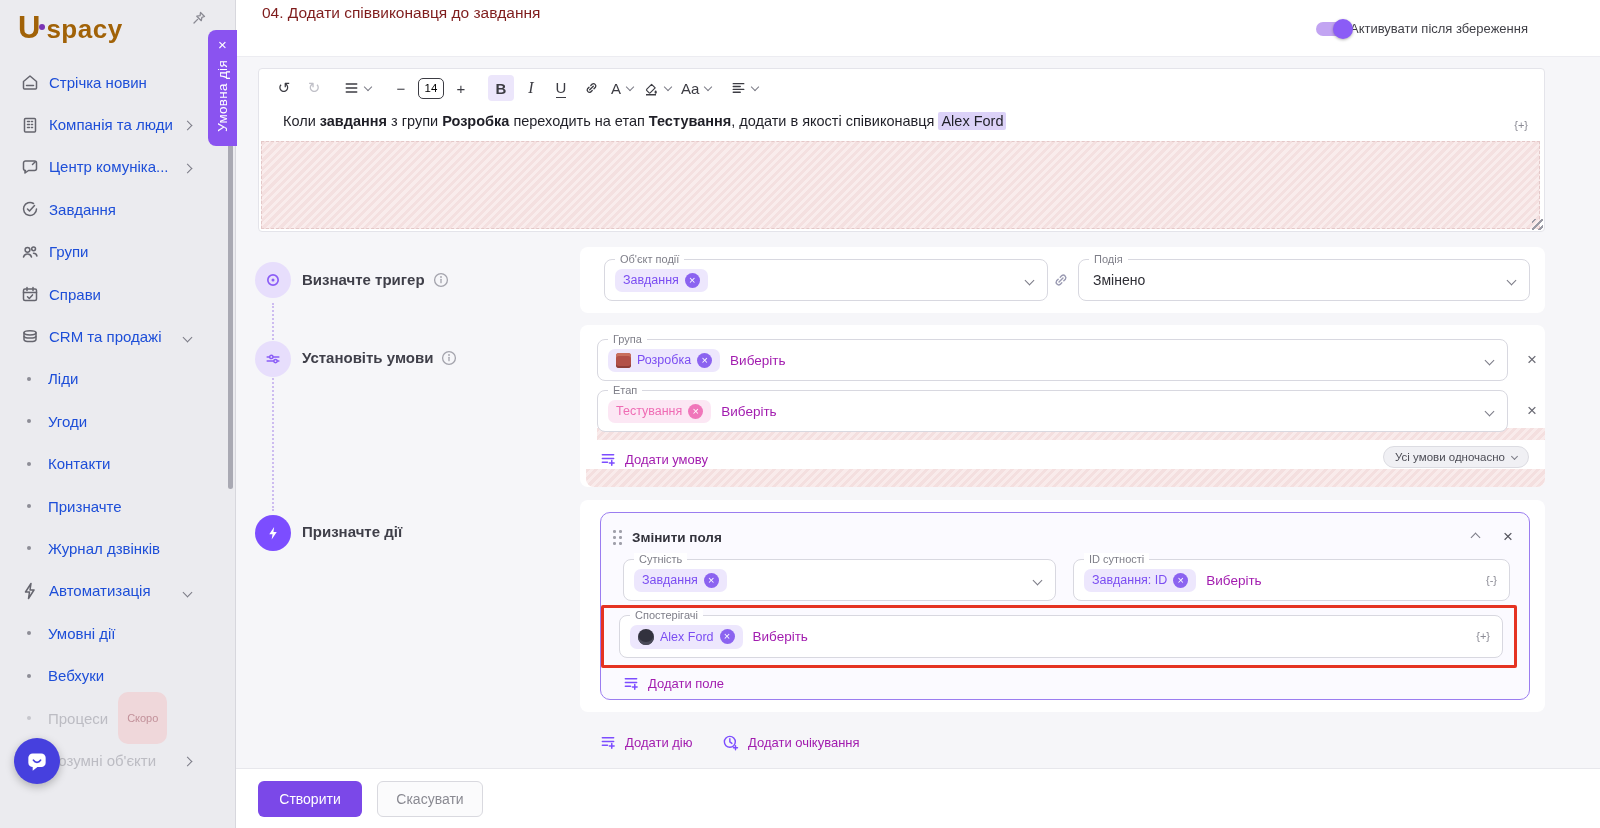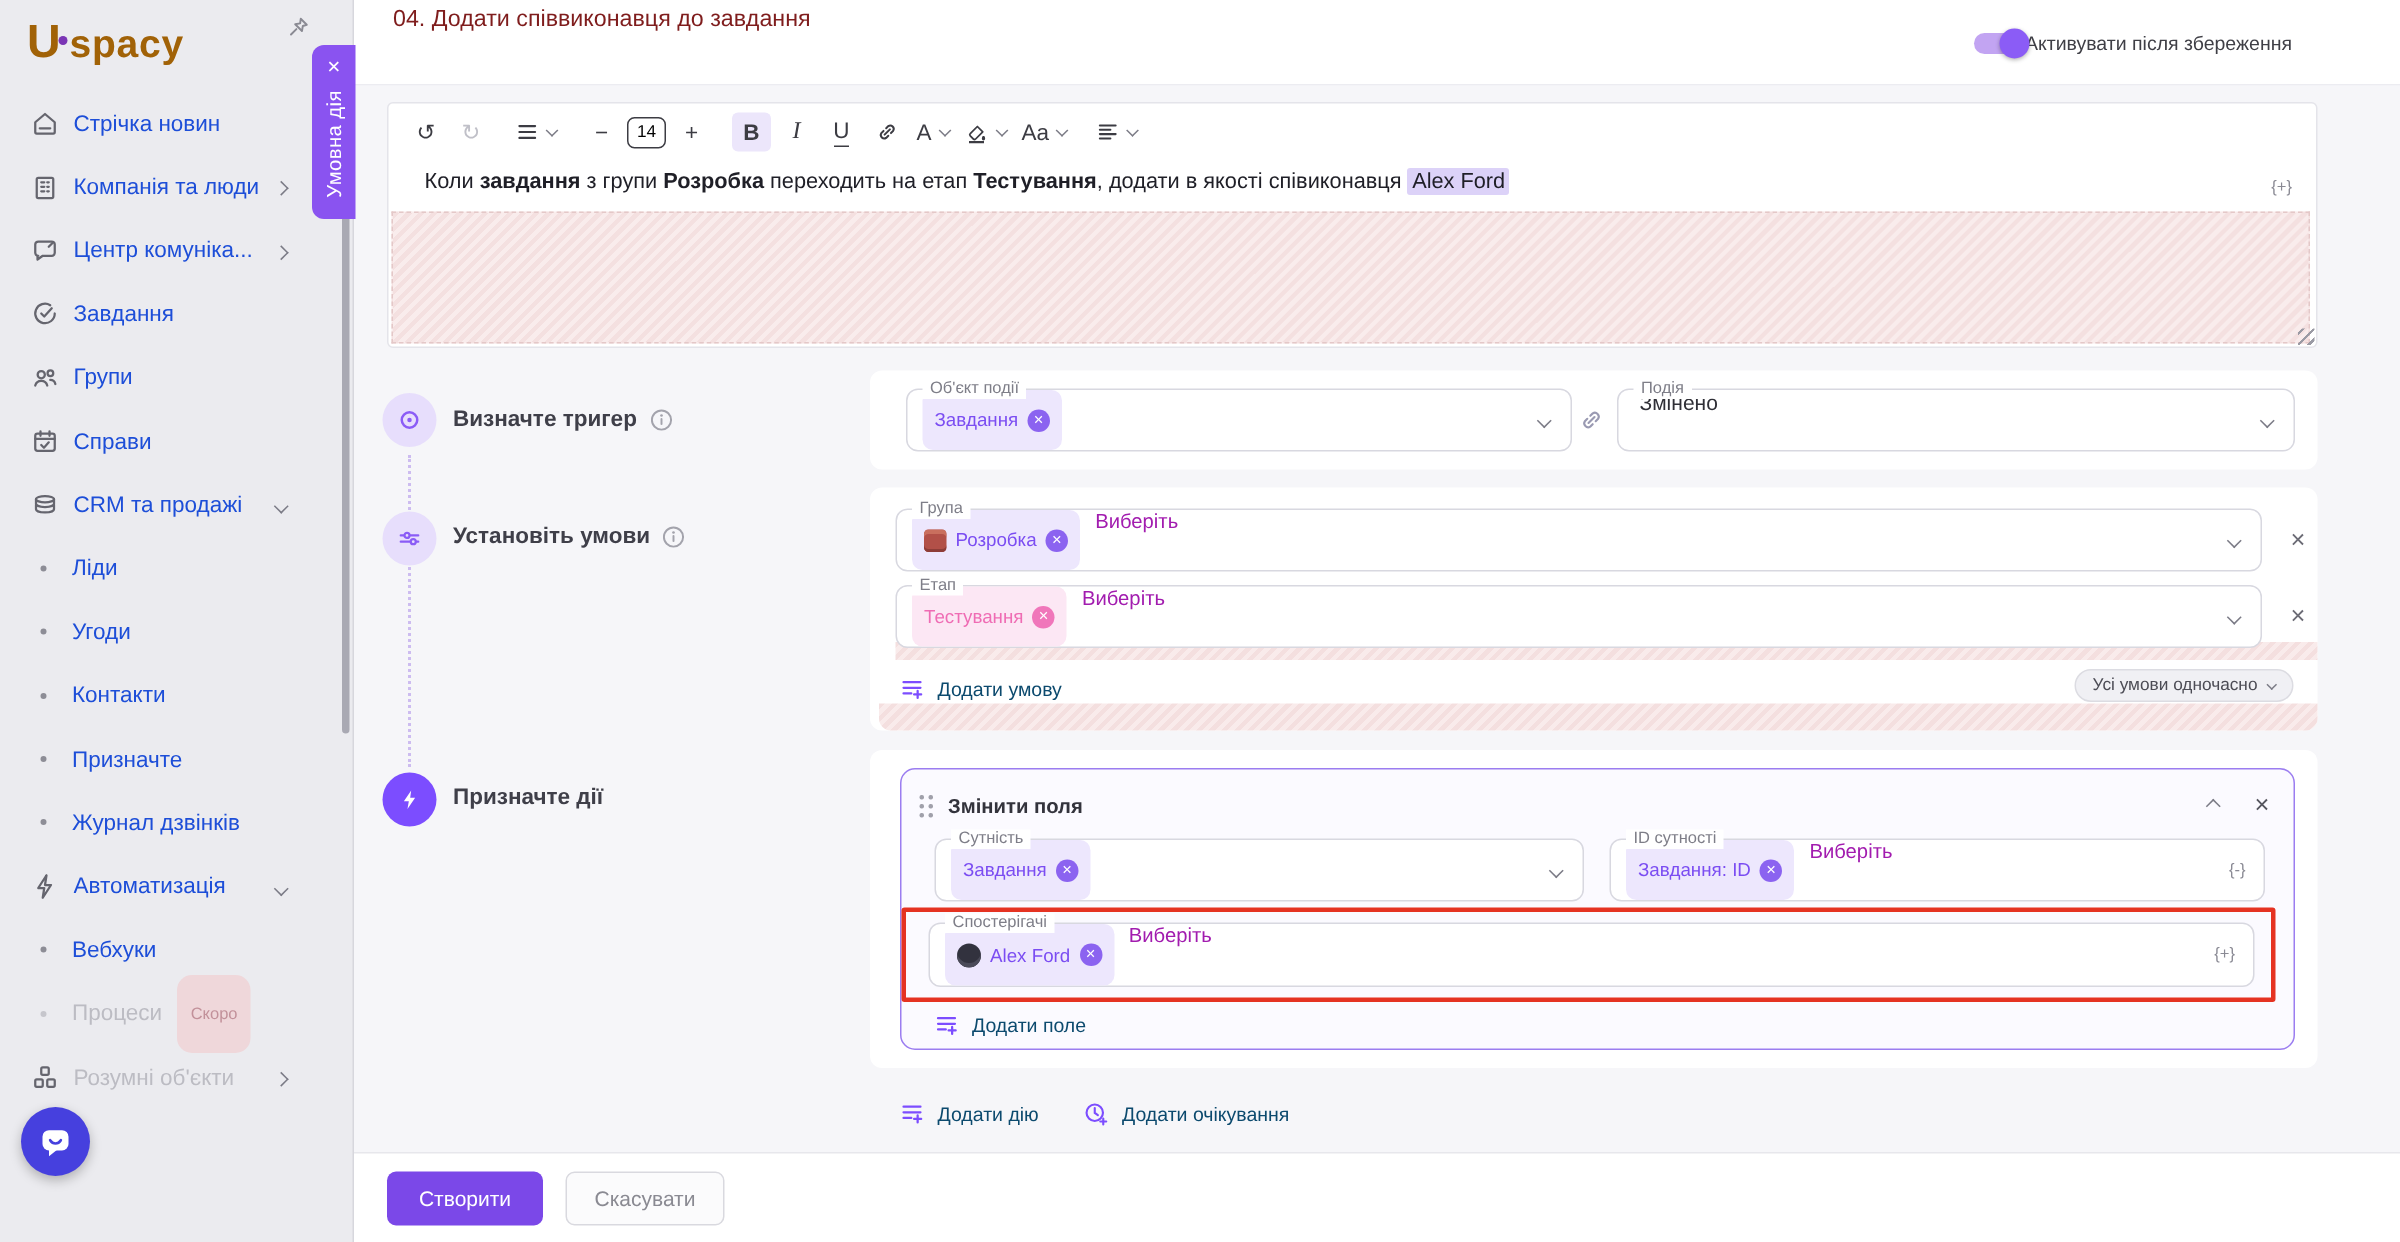--- a/index.html
+++ b/index.html
@@ -69,36 +69,36 @@
   .rsz{position:absolute;right:1px;bottom:1px;width:11px;height:11px;background:repeating-linear-gradient(135deg,transparent 0 2px,#9a9aa4 2px 3.5px,transparent 3.5px 5px);cursor:nwse-resize}
 
   
   .step-ico{position:absolute;left:19px;width:36px;height:36px;border-radius:50%;background:#e7defc;display:flex;align-items:center;justify-content:center}
   .step-ico.filled{background:#7c4dff}
   .step-lbl{position:absolute;left:66px;font-size:15px;font-weight:700;color:#3f3f49;display:flex;align-items:center;gap:8px}
   .dotline{position:absolute;left:36px;top:246px;height:208px;border-left:2px dotted #cdbcf0}
 
   
   .card{position:absolute;background:#fff;border-radius:8px}
-  .fs{position:absolute;border:1px solid #d8d8e0;border-radius:8px;background:#fff;display:flex;padding-left:10px;gap:10px;cursor:pointer}
+  .fs{position:absolute;border:1px solid #d8d8e0;border-radius:8px;background:#fff;display:flex;align-items:center;padding-left:10px;gap:10px;cursor:pointer}
   .fs-label{position:absolute;top:-7px;left:10px;background:#fff;padding:0 5px;font-size:11px;color:#7e7e88;line-height:13px;white-space:nowrap}
   .chip{display:inline-flex;align-items:center;gap:6px;background:#ede7fd;color:#7b4df2;border-radius:7px;padding:4px 8px;font-size:12.5px;white-space:nowrap}
   .chip-x{width:15px;height:15px;border-radius:50%;background:#8b63f0;color:#fff;font-size:11px;line-height:15px;display:flex;align-items:center;justify-content:center;cursor:pointer}
   .chip.pink{background:#fce7f4;color:#ef6cb4}
   .chip.pink .chip-x{background:#f076ba}
   .g-ico{width:15px;height:15px;border-radius:3px;background:#b25048;box-shadow:inset 0 3px 0 #c96f5e,inset 0 -2px 0 #8e3d38}
   .avatar{width:16px;height:16px;border-radius:50%;background:#32323e;box-shadow:inset 0 -3px 0 #4a4a58}
   .ph{font-size:13.5px;color:#a21caf}
   .val{font-size:14px;color:#2f2f36}
   .sel-chev{position:absolute;right:14px;top:17px}
   .fs-token{position:absolute;right:12px;top:14px}
   .row-x{position:absolute;border:none;background:none;font-size:17px;color:#6b6b75;cursor:pointer}
   .pill{position:absolute;display:flex;align-items:center;gap:7px;background:#f0f0f4;border:1px solid #dcdce2;border-radius:12px;height:22px;padding:0 11px;font-size:11.5px;color:#4c4c55;cursor:pointer}
   .pill .chev{width:5px;height:5px;margin-top:-2px}
-  .plink{position:absolute;display:flex;align-items:center;gap:9px;border:none;background:none;color:#0c4a6e;font-size:13px;font-weight:500;cursor:pointer;height:20px}
+  .plink{position:absolute;display:flex;align-items:center;gap:9px;border:none;background:none;color:#a21caf;font-size:13px;font-weight:500;cursor:pointer;height:20px}
   .hatch{position:absolute;background:repeating-linear-gradient(135deg,#f4dfdf 0 3px,#f9ebeb 3px 6px)}
 
   
   .panel{position:absolute;left:20px;top:12px;width:930px;height:188px;border:1px solid #9b7df0;border-radius:10px;background:#fbfaff}
   .pn-hdr{display:flex;align-items:center;padding:14px 16px 0 12px;gap:10px}
   .drag{position:relative;width:9px;height:16px;cursor:grab}
   .drag i{position:absolute;top:1px;width:2.6px;height:2.6px;border-radius:50%;background:#a0a0aa;box-shadow:0 6px 0 #a0a0aa,0 12px 0 #a0a0aa}
   .drag i:first-child{left:0}.drag i:last-child{left:6px}
   .pn-title{font-size:13.5px;font-weight:700;color:#33333c}
   .pn-sp{flex:1}
@@ -203,20 +203,24 @@
           <span class="bullet"></span>
           <span class="nav-label">Журнал дзвінків</span>
         </div>
       <div class="nav-item">
         <span class="nav-icon"><svg viewBox="0 0 20 20" width="20" height="20" fill="none" stroke="currentColor" stroke-width="1.5" stroke-linejoin="round">
               <path d="M11 2.5 5.5 11h4l-1 6.5L14 9h-4z"></path>
             </svg></span>
         <span class="nav-label">Автоматизація</span>
         <span class="chev"></span>
       </div>
+      <div class="nav-item nav-sub">
+          <span class="bullet"></span>
+          <span class="nav-label">Умовні дії</span>
+        </div>
       <div class="nav-item nav-sub">
           <span class="bullet"></span>
           <span class="nav-label">Вебхуки</span>
         </div>
       <div class="nav-item nav-sub dim">
           <span class="bullet"></span>
           <span class="nav-label">Процеси</span>
           <span class="badge">Скоро</span>
         </div>
       <div class="nav-item dim">

